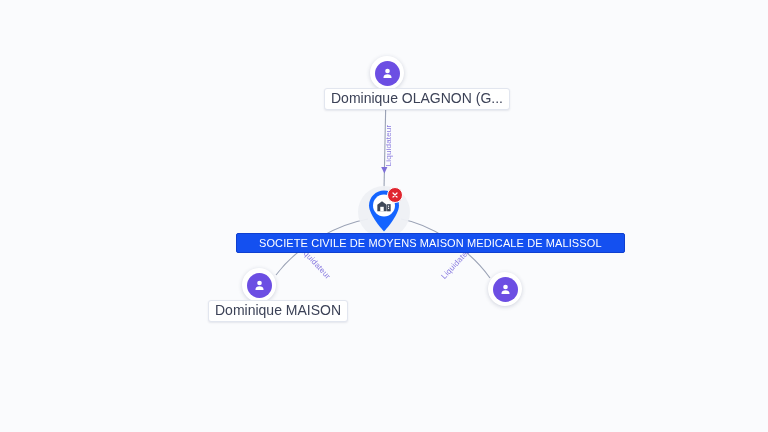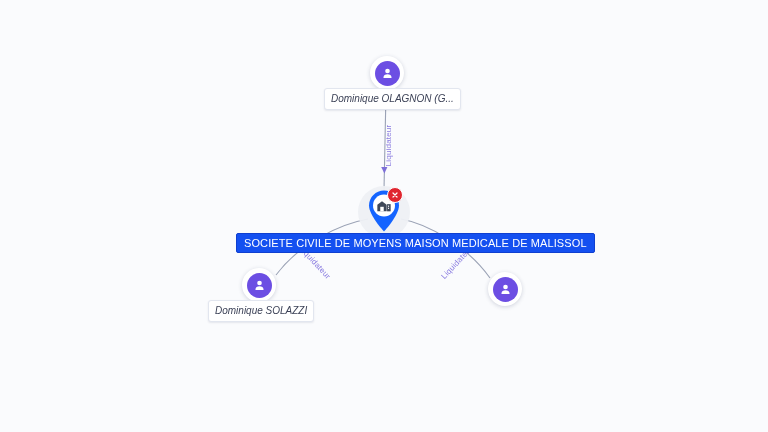--- a/index.html
+++ b/index.html
@@ -32,27 +32,26 @@
   }
   .person-disc svg{display:block;}
 
   
   .node-label{
     position:absolute;
     background:#ffffff;
     border:1px solid #e2e6ef;
     border-radius:3px;
     color:#3c4257;
-    font-size:10px;
+    font-size:14px;
     line-height:13px;
     padding:3px 6px 4px 6px;
     white-space:nowrap;
     box-shadow:0 1px 2px rgba(40,50,90,.10);
     z-index:6;
-    font-style:italic;
   }
 
   
   #company-node{
     position:absolute;
     left:358px;top:186px;
     width:52px;height:52px;
     z-index:8;
   }
   #company-halo{
@@ -81,21 +80,21 @@
     position:absolute;
     left:236px;top:233px;
     height:18px;
     background:#1450f0;
     border:1px solid #0f3fd0;
     border-radius:2px;
     color:#ffffff;
     font-size:11px;
     line-height:18px;
     letter-spacing:.1px;
-    padding:0 7px;
+    padding:0 22px;
     white-space:nowrap;
     z-index:9;
   }
 
   
   .edge-label{
     position:absolute;
     color:#8a7ce0;
     font-size:8px;
     letter-spacing:.2px;
@@ -142,21 +141,21 @@
   <div class="node-label" style="left:324px;top:88px;">Dominique OLAGNON (G...</div>
 
   <div class="person-node" style="left:242px;top:268px;">
     <div class="person-disc">
       <svg width="15" height="15" viewBox="0 0 24 24" fill="#ffffff">
         <circle cx="12" cy="8" r="3.7"></circle>
         <path d="M12 13.2c-3.6 0-6.4 2.1-6.4 4.6v1.4h12.8v-1.4c0-2.5-2.8-4.6-6.4-4.6z"></path>
       </svg>
     </div>
   </div>
-  <div class="node-label" style="left:208px;top:300px;">Dominique SOLAZZI</div>
+  <div class="node-label" style="left:208px;top:300px;">Dominique MAISON</div>
 
   <div class="person-node" style="left:488px;top:272px;">
     <div class="person-disc">
       <svg width="15" height="15" viewBox="0 0 24 24" fill="#ffffff">
         <circle cx="12" cy="8" r="3.7"></circle>
         <path d="M12 13.2c-3.6 0-6.4 2.1-6.4 4.6v1.4h12.8v-1.4c0-2.5-2.8-4.6-6.4-4.6z"></path>
       </svg>
     </div>
   </div>
 

